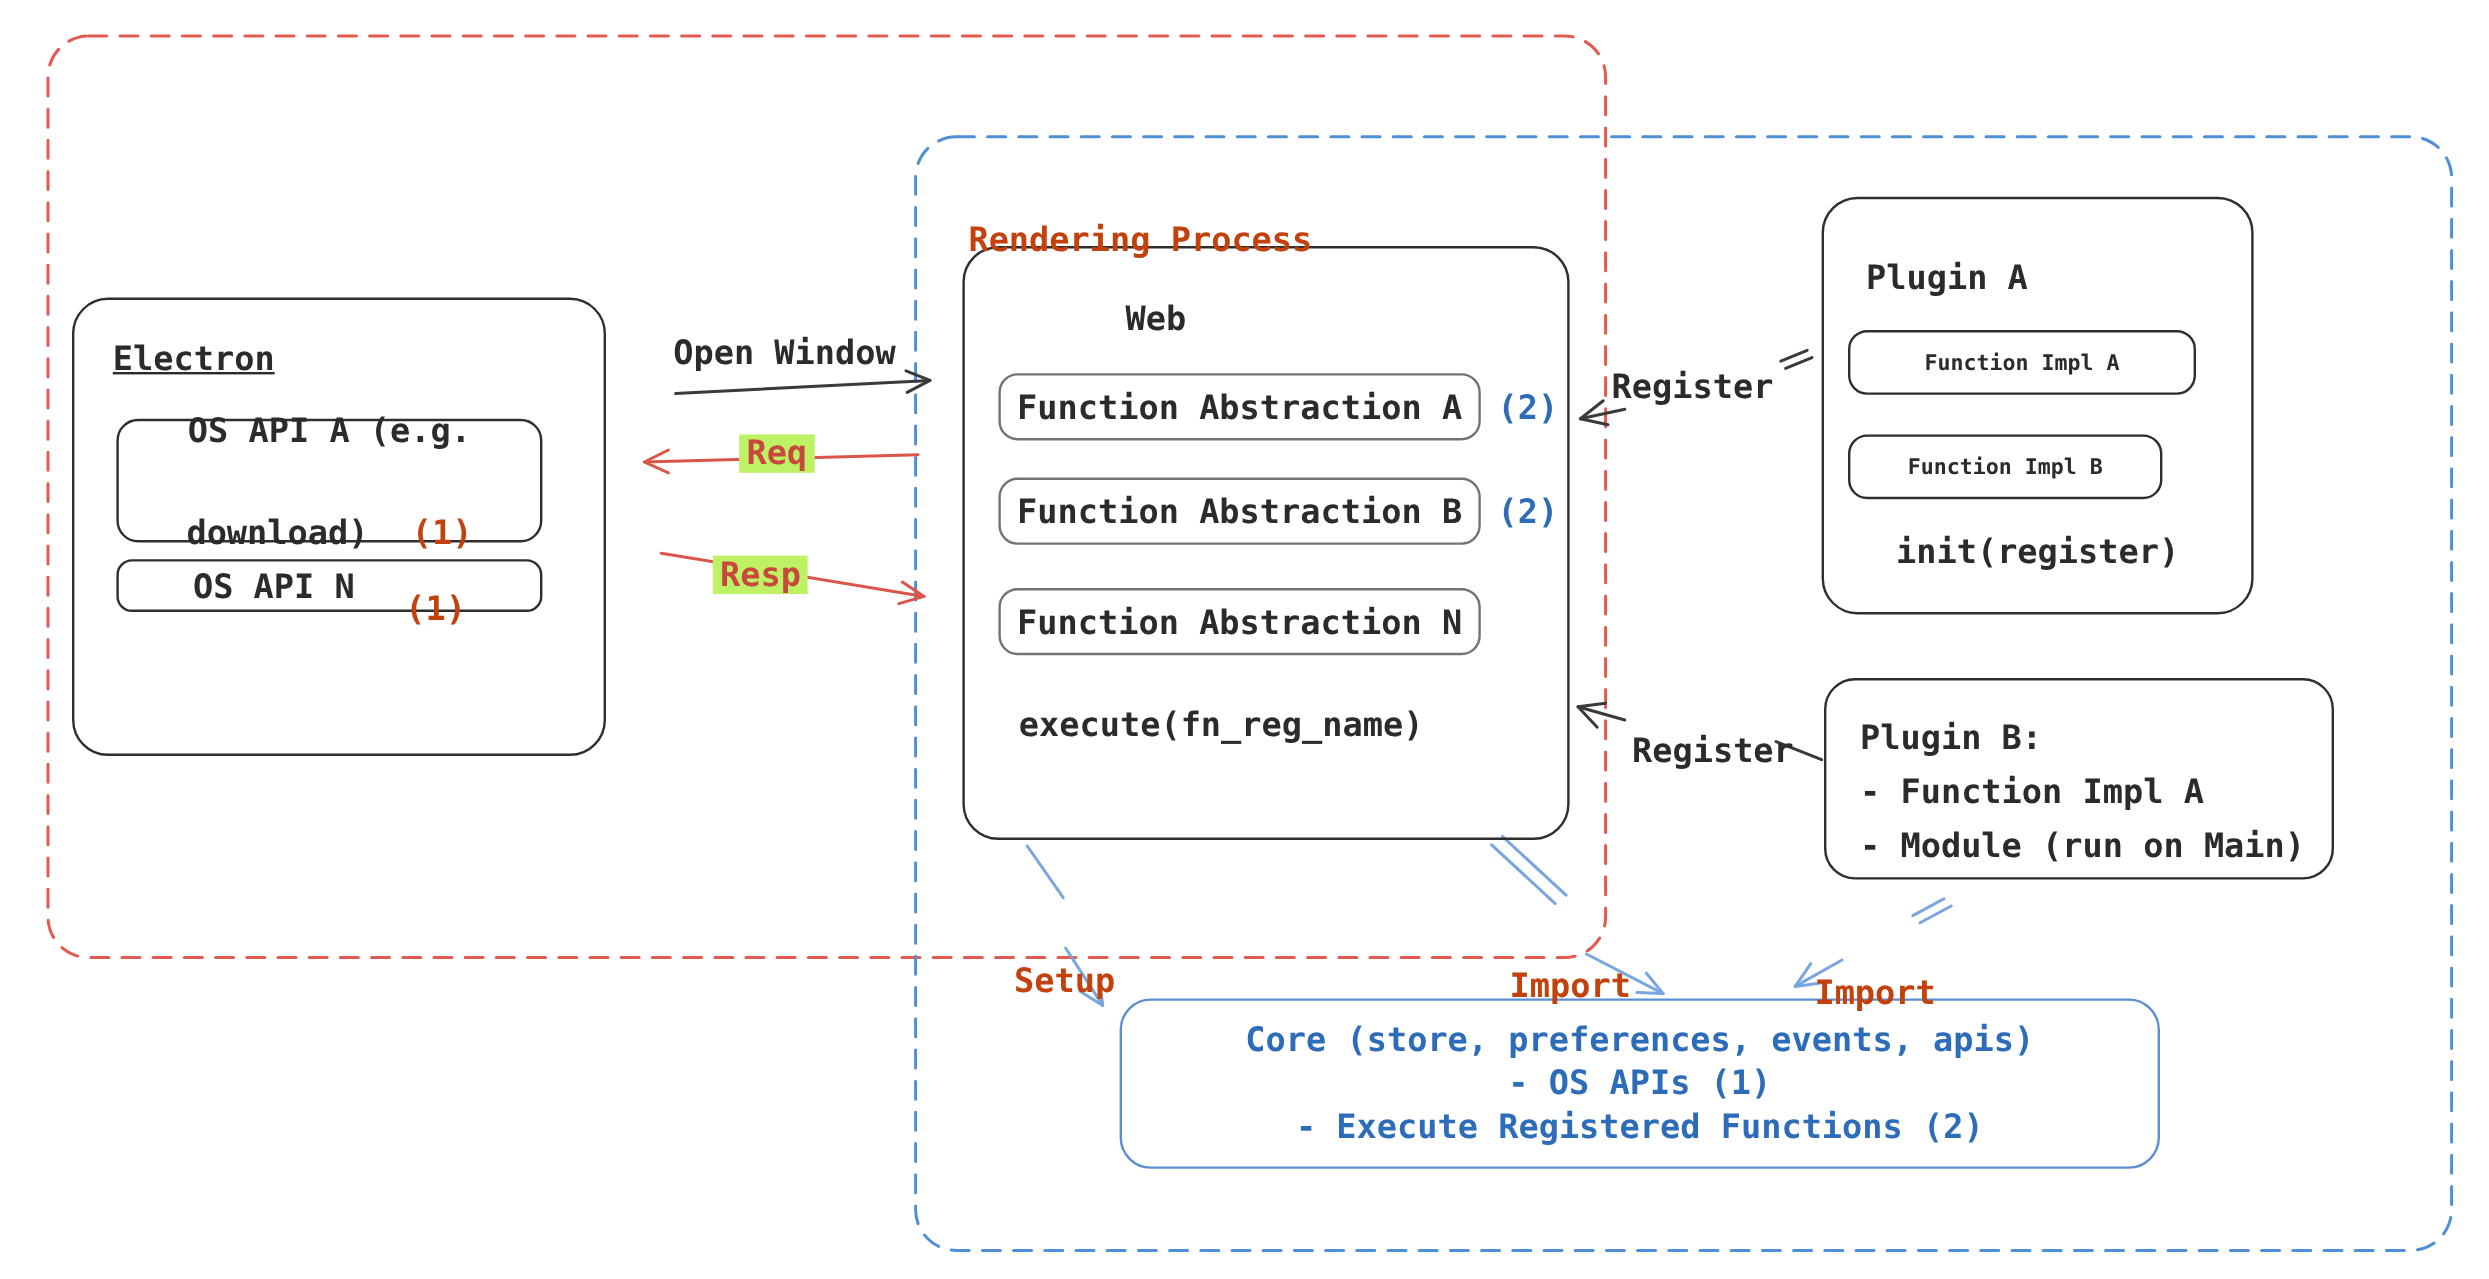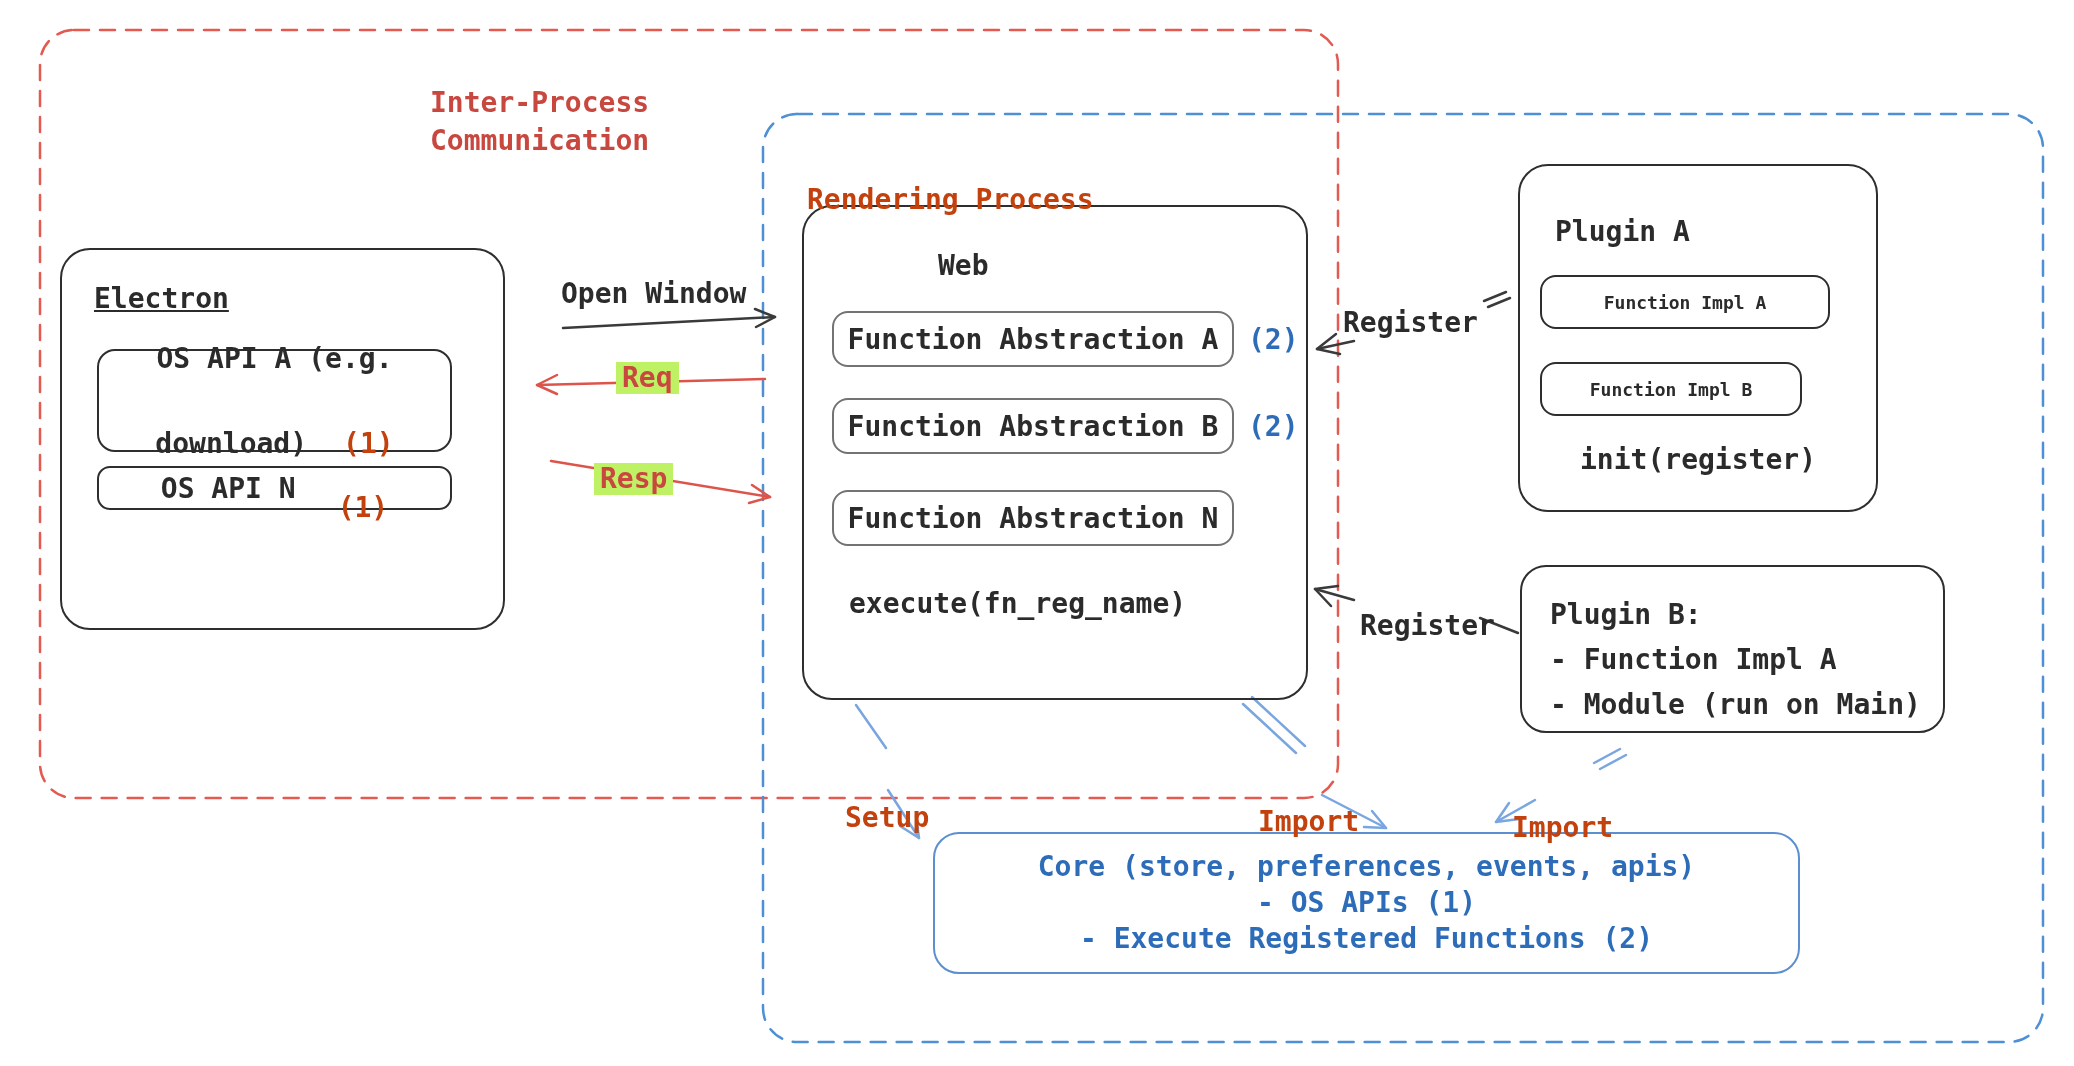--- a/index.html
+++ b/index.html
@@ -185,21 +185,20 @@
     </g>
 
     <g stroke="#7aa6e0" stroke-width="2.5">
       <line x1="1594" y1="763" x2="1620" y2="749"></line>
       <line x1="1600" y1="769" x2="1626" y2="755"></line>
       <line x1="1535" y1="800" x2="1496" y2="822"></line>
       <polyline points="1519,819 1496,822 1509,803"></polyline>
     </g>
   </svg>
 
-  <div class="label red-text" style="left:430px; top:84px; line-height:38px;"><span>Inter-Process</span><br><span>Communication</span></div>
 
   <div class="label blue-text" style="left:807px; top:146px;">Rendering Process</div>
 
   <div class="box" style="left:60px; top:248px; width:445px; height:382px;"></div>
   <div class="label black-text" style="left:94px; top:283px;text-decoration:underline;">Electron</div>
 
   <div class="os-api-a">
     <div>OS API A (e.g.</div>
     <div>
       <span>download)</span><span class="blue-text" style="margin-left:36px;">(1)</span>

